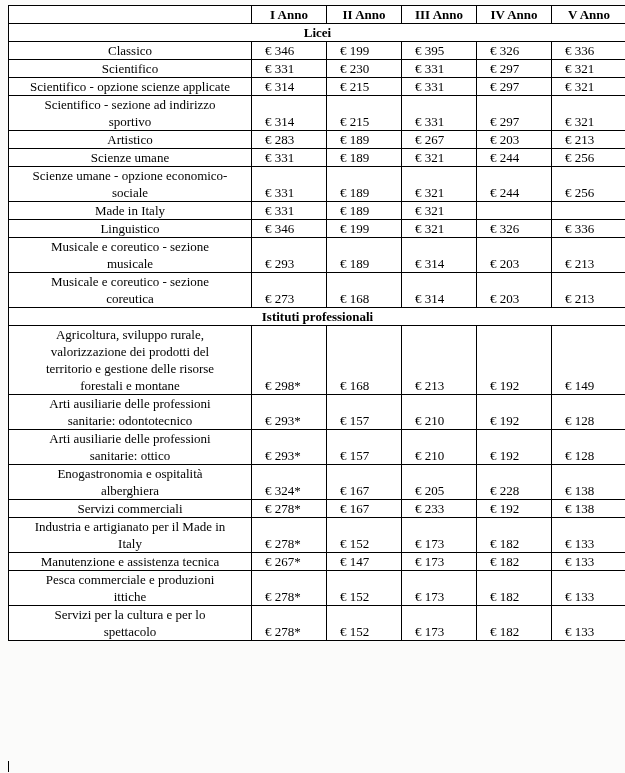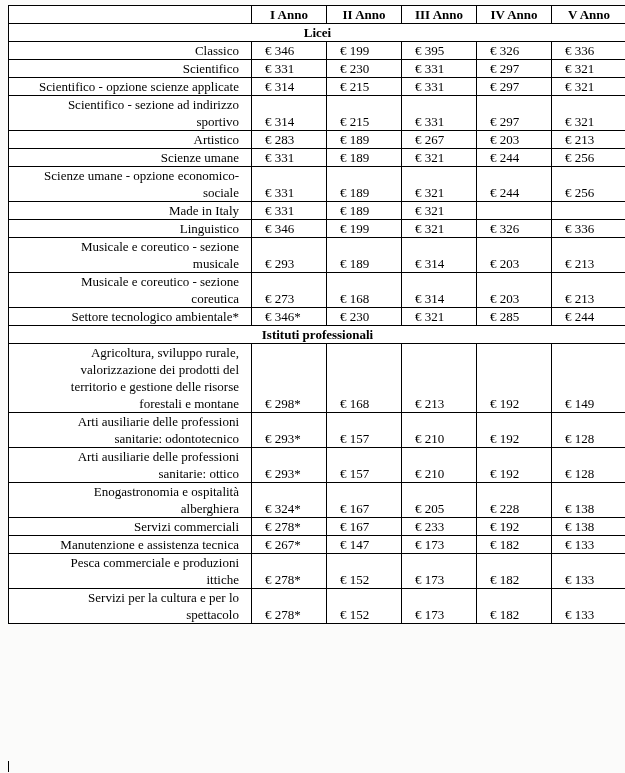--- a/index.html
+++ b/index.html
@@ -33,21 +33,21 @@
     padding: 0;
     overflow: hidden;
   }
   th { font-weight: bold; text-align: center; margin-top: 47px; }
   th.name-col { width: 242px; }
   th.val-col  { width: 74px; }
   td.name-cell {
     white-space: pre-line;
     vertical-align: top;
     padding: 0 12px;
-    text-align: right;
+    text-align: center;
   }
   td.val-cell {
     vertical-align: bottom;
     text-align: left;
     padding: 0 2px 0 13px;
   }
   td.section-cell {
     font-weight: bold;
     padding: 0 3px;
     text-align: center;
@@ -166,28 +166,20 @@
         <tr>
           <td class="name-cell">Musicale e coreutico - sezione
 coreutica</td>
           <td class="val-cell">€ 273</td>
           <td class="val-cell">€ 168</td>
           <td class="val-cell">€ 314</td>
           <td class="val-cell">€ 203</td>
           <td class="val-cell">€ 213</td>
         </tr>
         <tr>
-          <td class="name-cell">Settore tecnologico ambientale*</td>
-          <td class="val-cell">€ 346*</td>
-          <td class="val-cell">€ 230</td>
-          <td class="val-cell">€ 321</td>
-          <td class="val-cell">€ 285</td>
-          <td class="val-cell">€ 244</td>
-        </tr>
-        <tr>
           <td colspan="6" class="section-cell">Istituti professionali</td>
         </tr>
         <tr>
           <td class="name-cell">Agricoltura, sviluppo rurale,
 valorizzazione dei prodotti del
 territorio e gestione delle risorse
 forestali e montane</td>
           <td class="val-cell">€ 298*</td>
           <td class="val-cell">€ 168</td>
           <td class="val-cell">€ 213</td>
@@ -223,20 +215,29 @@
         </tr>
         <tr>
           <td class="name-cell">Servizi commerciali</td>
           <td class="val-cell">€ 278*</td>
           <td class="val-cell">€ 167</td>
           <td class="val-cell">€ 233</td>
           <td class="val-cell">€ 192</td>
           <td class="val-cell">€ 138</td>
         </tr>
         <tr>
+          <td class="name-cell">Industria e artigianato per il Made in
+Italy</td>
+          <td class="val-cell">€ 278*</td>
+          <td class="val-cell">€ 152</td>
+          <td class="val-cell">€ 173</td>
+          <td class="val-cell">€ 182</td>
+          <td class="val-cell">€ 133</td>
+        </tr>
+        <tr>
           <td class="name-cell">Manutenzione e assistenza tecnica</td>
           <td class="val-cell">€ 267*</td>
           <td class="val-cell">€ 147</td>
           <td class="val-cell">€ 173</td>
           <td class="val-cell">€ 182</td>
           <td class="val-cell">€ 133</td>
         </tr>
         <tr>
           <td class="name-cell">Pesca commerciale e produzioni
 ittiche</td>

